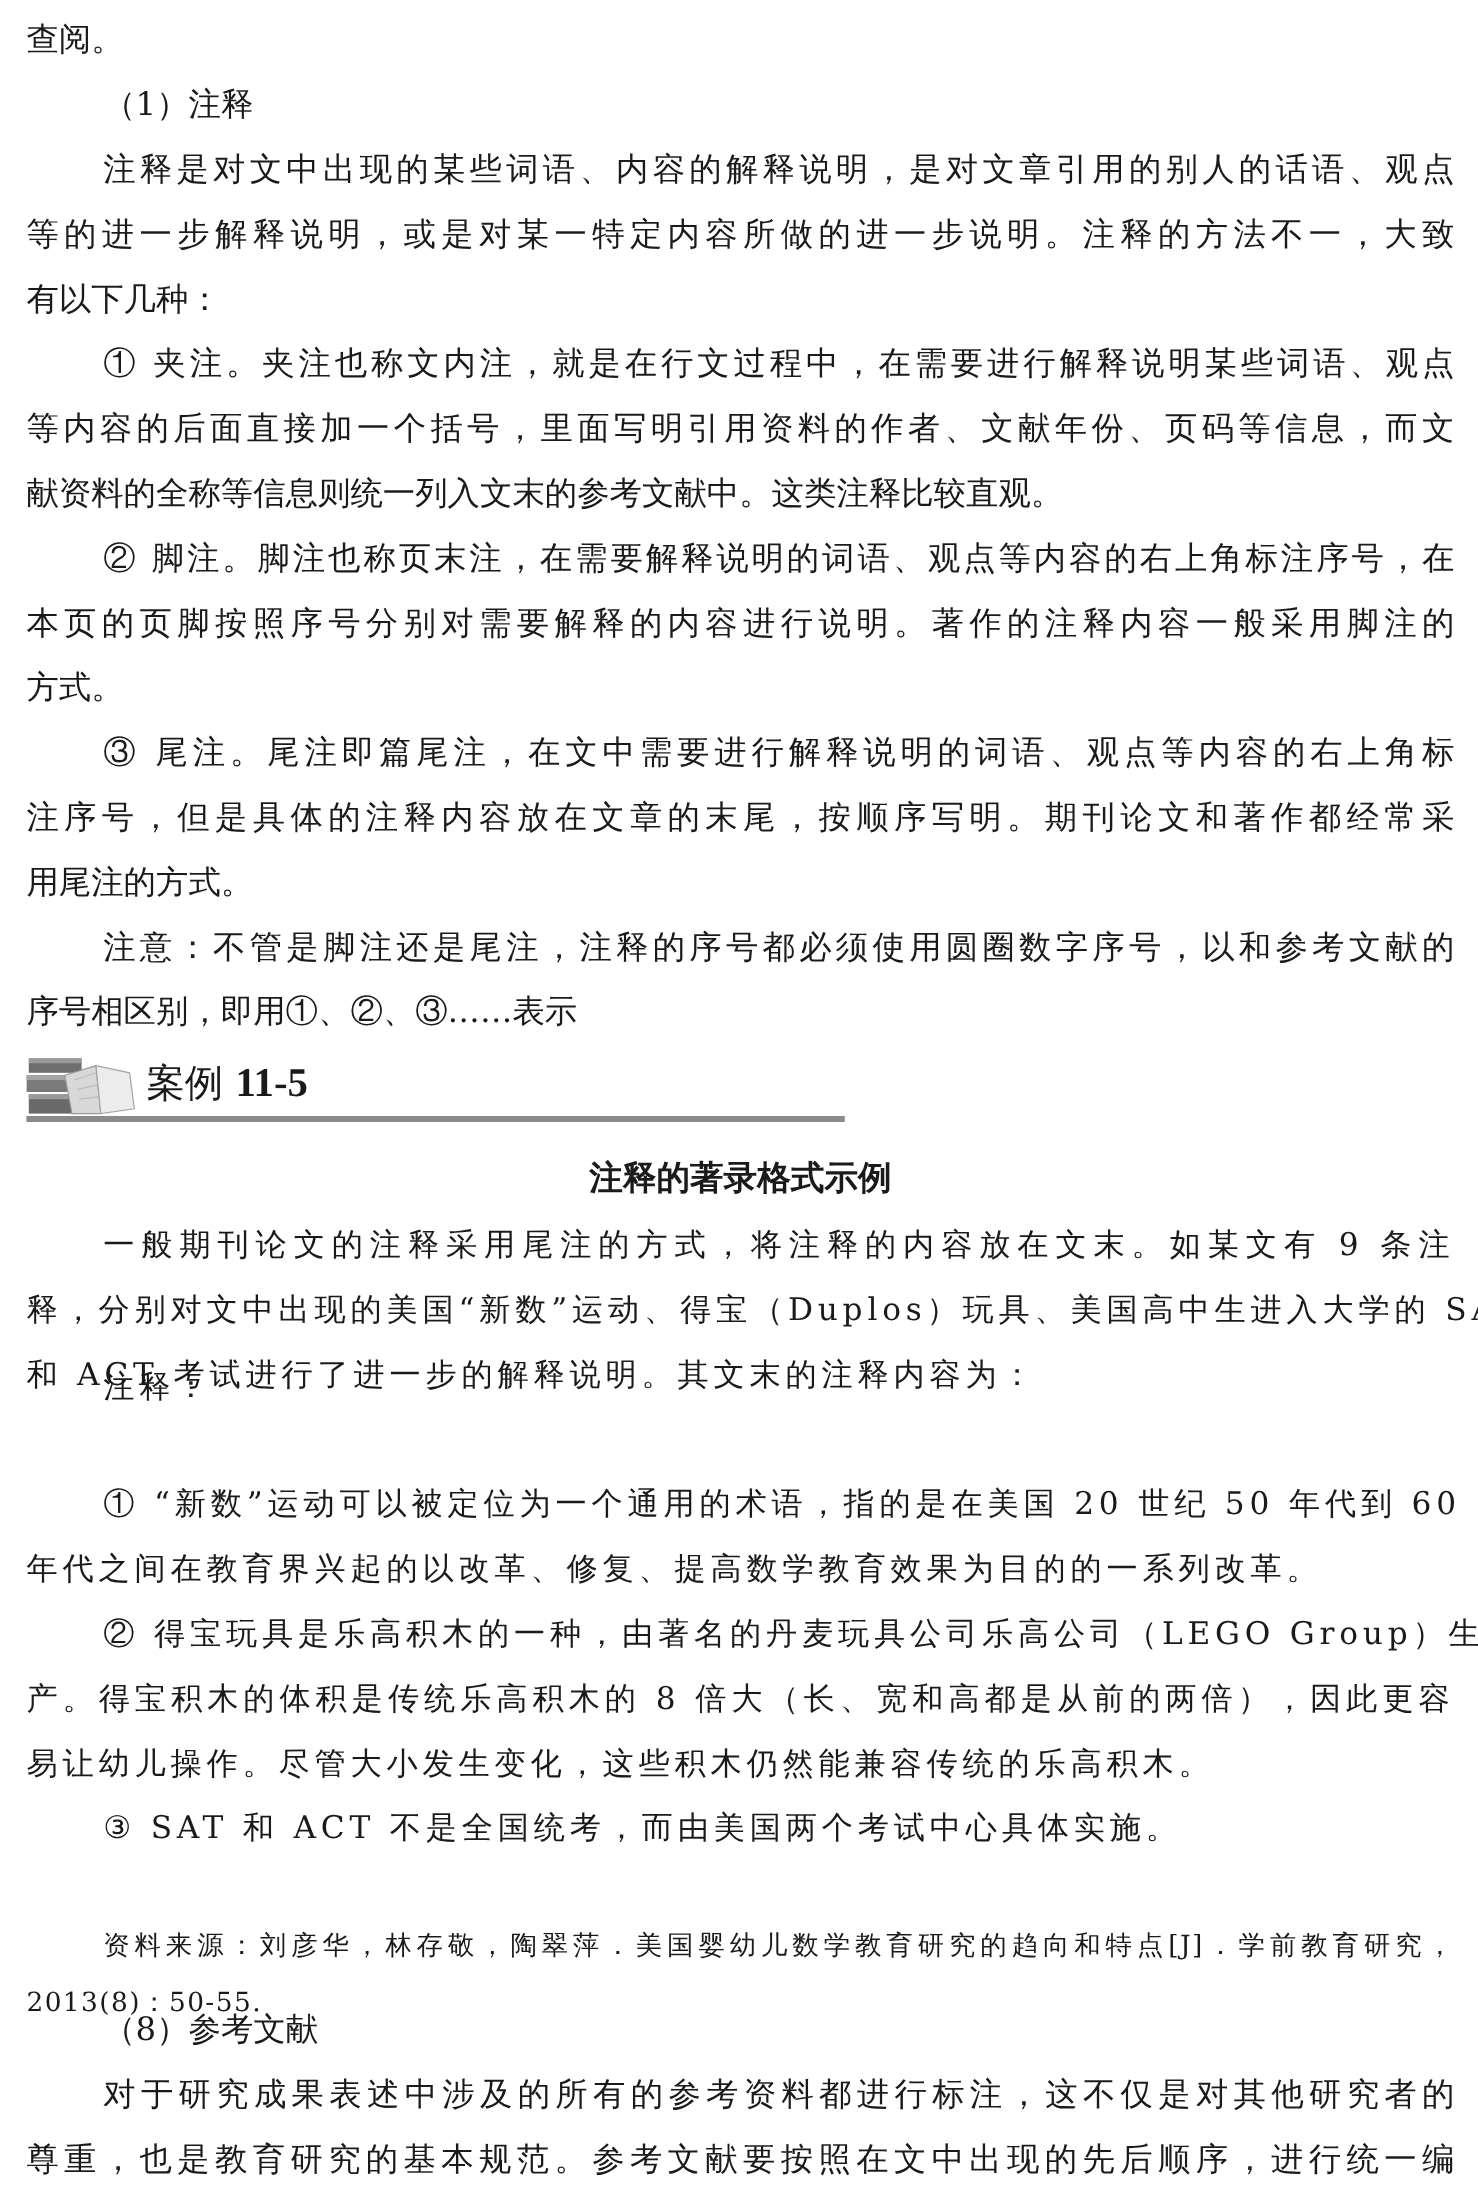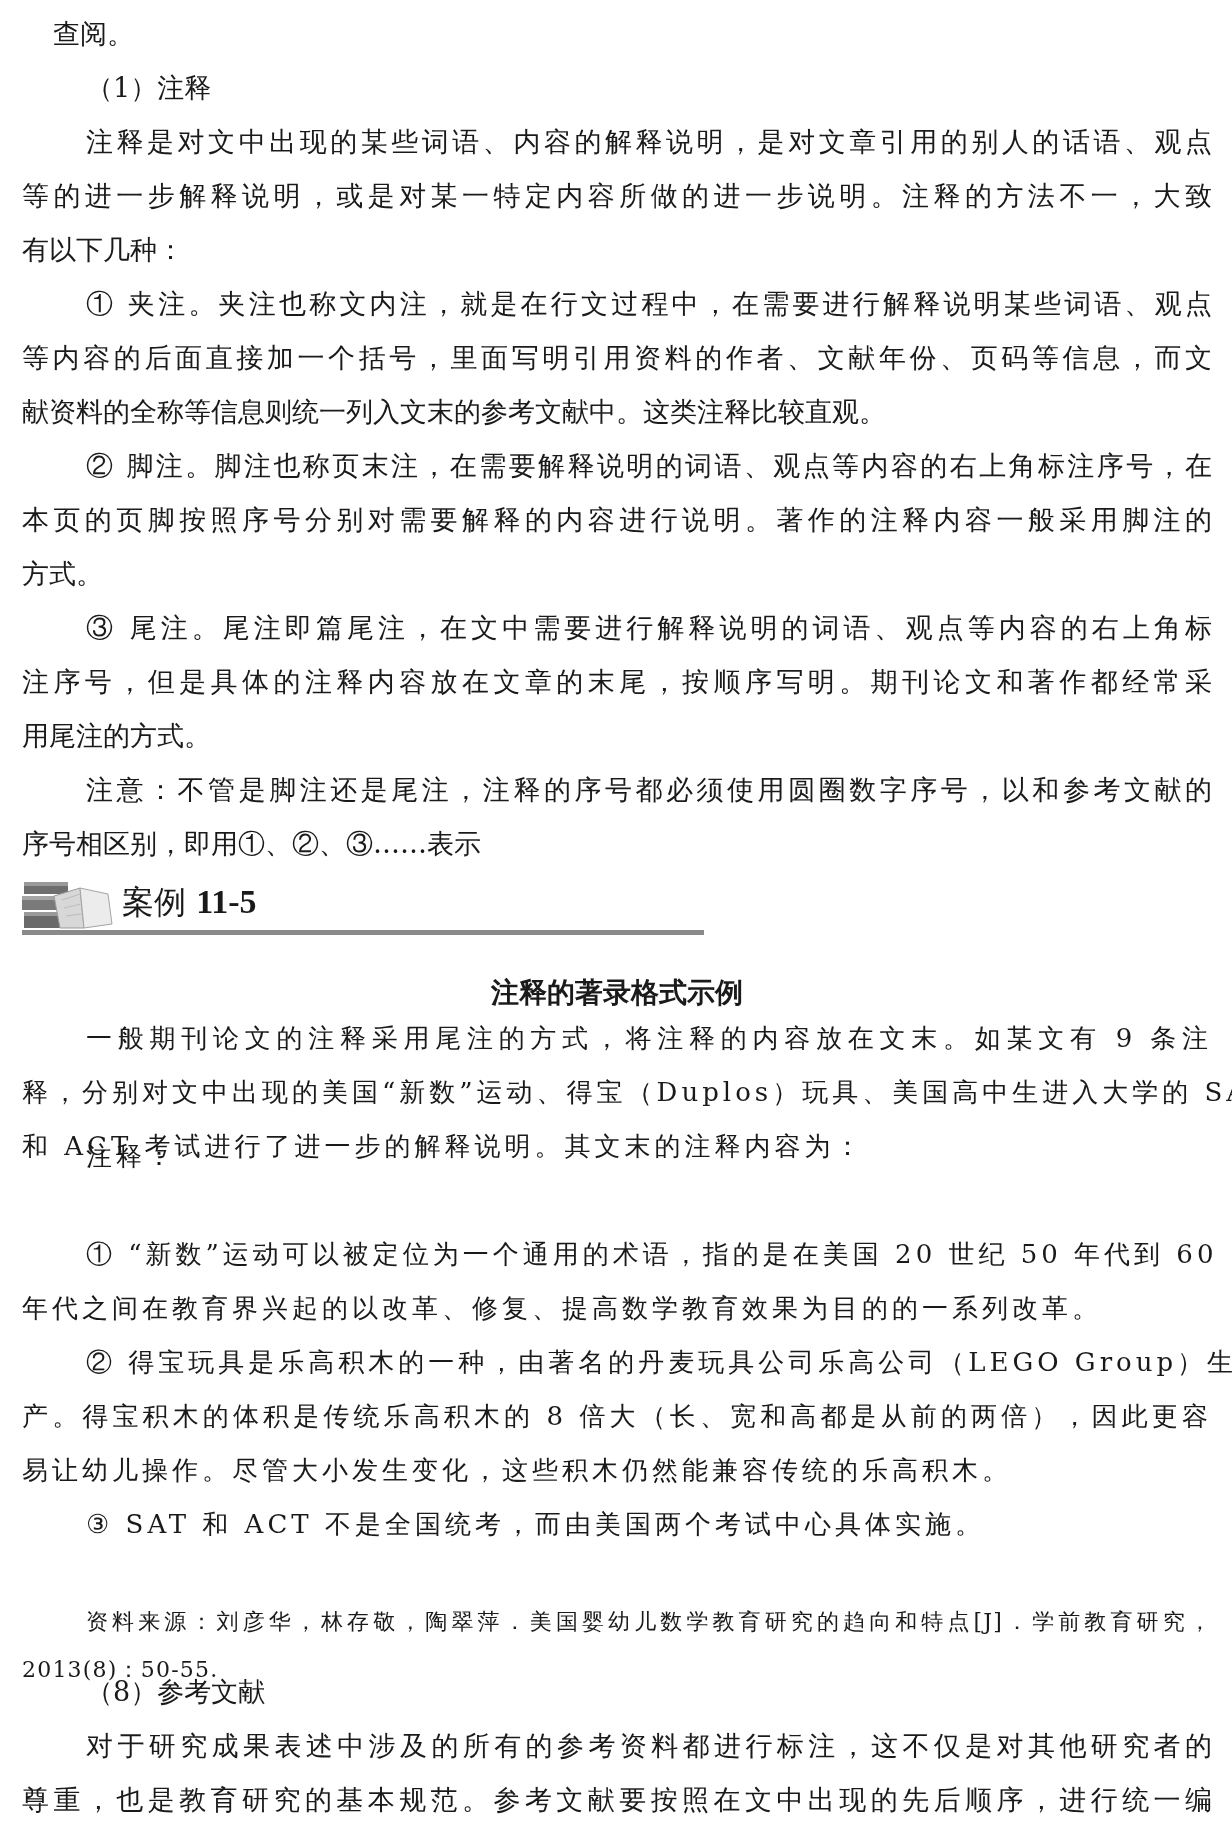--- a/index.html
+++ b/index.html
@@ -23,29 +23,28 @@
     .case-label {
       position: absolute; left: 100px; top: 2px; font-size: 32px; line-height: 44px;
       white-space: nowrap;
     }
     .case-label .num { font-weight: bold; font-family: "Liberation Serif", serif; font-size: 34px; }
     .case-rule { position: absolute; left: 0; top: 52px; width: 682px; height: 5px; background: #8a8a8a; }
     .case-title {
       position: absolute; left: 0; width: 1190px; top: 962px; text-align: center;
       font-size: 28px; font-weight: bold; line-height: 40px;
       font-family: "DejaVu Serif", serif;
-      margin-top: 11px;
     }
   </style>
 </head>
 <body>
 
 <div class="page">
 
-  <div class="line" style="top:14px;margin-left:31px;">查阅。</div>
+  <div class="line" style="top:14px;">查阅。</div>
   <div class="line indent" style="top:68px;">（1）注释</div>
   <div class="line full indent" style="top:122px;">注释是对文中出现的某些词语、内容的解释说明，是对文章引用的别人的话语、观点</div>
   <div class="line full" style="top:176px;">等的进一步解释说明，或是对某一特定内容所做的进一步说明。注释的方法不一，大致</div>
   <div class="line" style="top:230px;">有以下几种：</div>
 
   <div class="line full indent" style="top:284px;">① 夹注。夹注也称文内注，就是在行文过程中，在需要进行解释说明某些词语、观点</div>
   <div class="line full" style="top:338px;">等内容的后面直接加一个括号，里面写明引用资料的作者、文献年份、页码等信息，而文</div>
   <div class="line" style="top:392px;">献资料的全称等信息则统一列入文末的参考文献中。这类注释比较直观。</div>
 
   <div class="line full indent" style="top:446px;">② 脚注。脚注也称页末注，在需要解释说明的词语、观点等内容的右上角标注序号，在</div>

